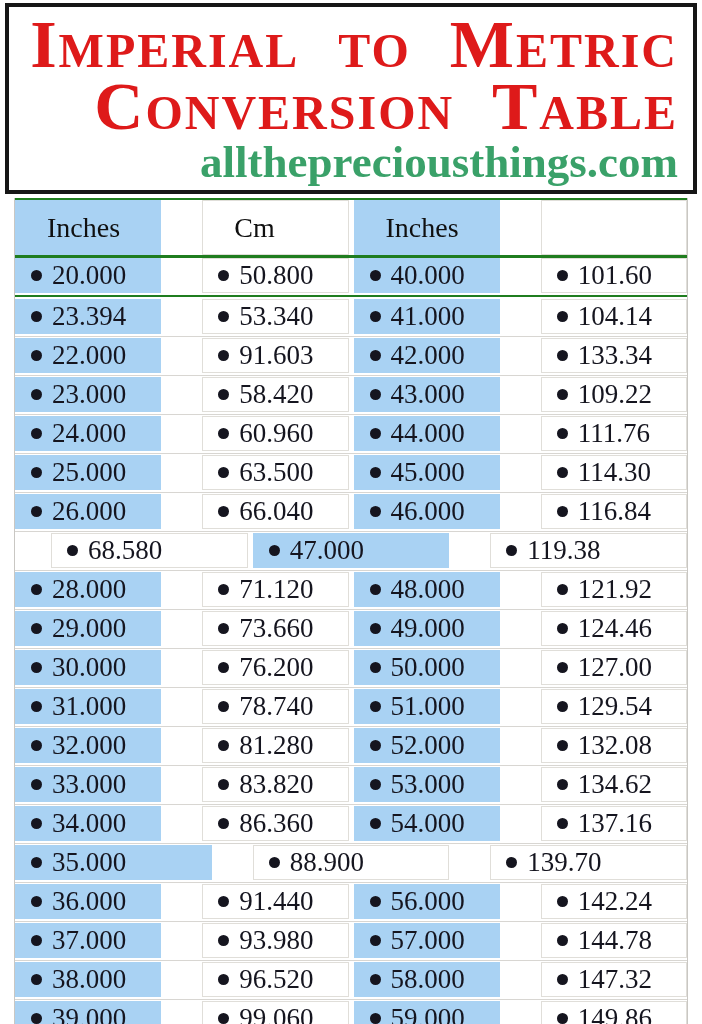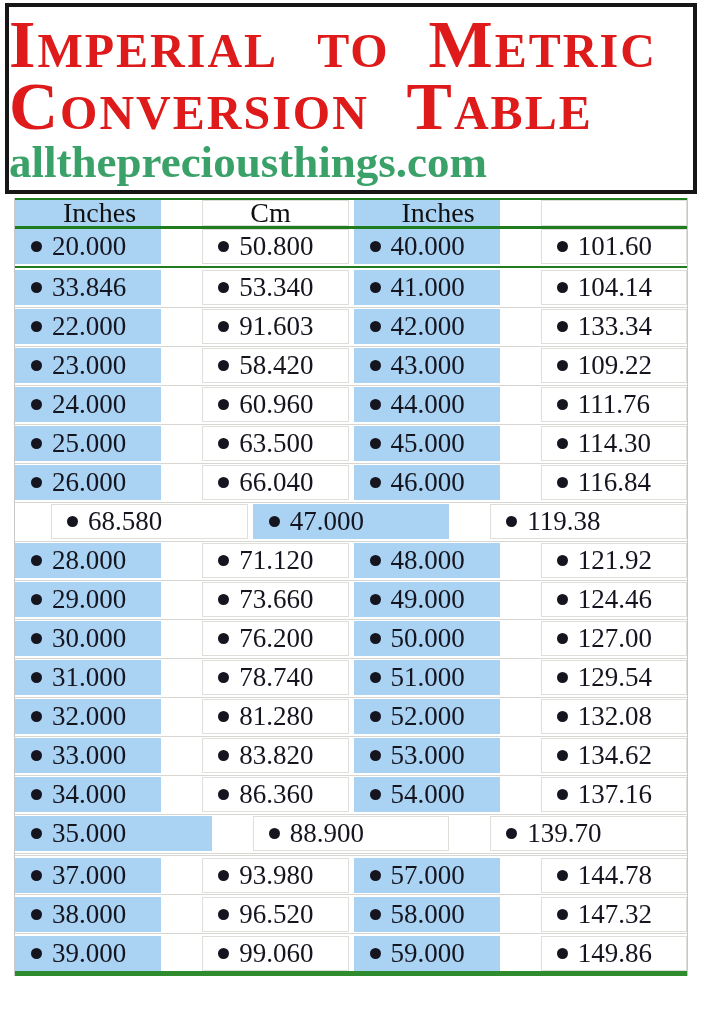--- a/index.html
+++ b/index.html
@@ -12,21 +12,21 @@
     height: 1024px;
     overflow: hidden;
     font-family: "Liberation Serif", "DejaVu Serif", serif;
   }
 
   
   .title-box {
     margin: 3px 5px 0 5px;
     border: 4px solid #161616;
     background: #ffffff;
-    text-align: left;
+    text-align: right;
     padding: 6px 15px 4px 0;
   }
   .title-line {
     font-variant: small-caps;
     font-weight: bold;
     color: var(--title-red, #de1a1a);
     font-size: 68px;
     line-height: 62px;
     letter-spacing: 2px;
     word-spacing: 20px;
@@ -59,24 +59,24 @@
     height: 35px;
     overflow: hidden;
   }
   .blue  { background: var(--column-blue, #a9d2f3); }
   .white {
     background: #ffffff;
     box-shadow: inset 0 0 0 1px #e0ded9;
     margin-left: 36px;
   }
   .hcell {
-    height: 26px;
+    height: 55px;
     font-size: 28px;
     color: #101010;
-    padding-left: 48px;
+    padding-left: 32px;
     box-sizing: border-box;
   }
   .bullet {
     flex: 0 0 auto;
     width: 11px;
     height: 11px;
     border-radius: 50%;
     background: var(--text-dark, #15151f);
     margin: 0 10px 0 16px;
   }
@@ -132,21 +132,21 @@
           </div>
           <div class="cell white">
             <span class="bullet"></span>
             <span class="val">101.60</span>
           </div>
         </div>
         <div class="sep sep-green-mid"></div>
         <div class="trow">
           <div class="cell blue">
             <span class="bullet"></span>
-            <span class="val">33.846</span>
+            <span class="val">23.394</span>
           </div>
           <div class="cell white">
             <span class="bullet"></span>
             <span class="val">53.340</span>
           </div>
           <div class="cell blue">
             <span class="bullet"></span>
             <span class="val">41.000</span>
           </div>
           <div class="cell white">
@@ -406,20 +406,38 @@
           <div class="cell white">
             <span class="bullet"></span>
             <span class="val">88.900</span>
           </div>
           <div class="cell white">
             <span class="bullet"></span>
             <span class="val">139.70</span>
           </div>
         </div>
         <div class="sep sep-gray"></div>
+        <div class="trow">
+          <div class="cell blue">
+            <span class="bullet"></span>
+            <span class="val">36.000</span>
+          </div>
+          <div class="cell white">
+            <span class="bullet"></span>
+            <span class="val">91.440</span>
+          </div>
+          <div class="cell blue">
+            <span class="bullet"></span>
+            <span class="val">56.000</span>
+          </div>
+          <div class="cell white">
+            <span class="bullet"></span>
+            <span class="val">142.24</span>
+          </div>
+        </div>
         <div class="sep sep-gray"></div>
         <div class="trow">
           <div class="cell blue">
             <span class="bullet"></span>
             <span class="val">37.000</span>
           </div>
           <div class="cell white">
             <span class="bullet"></span>
             <span class="val">93.980</span>
           </div>

